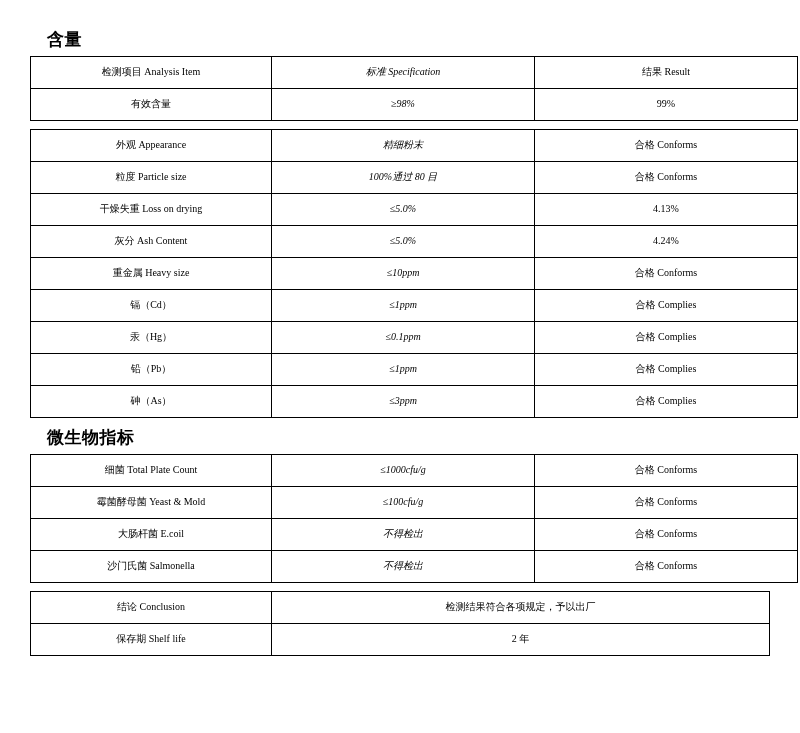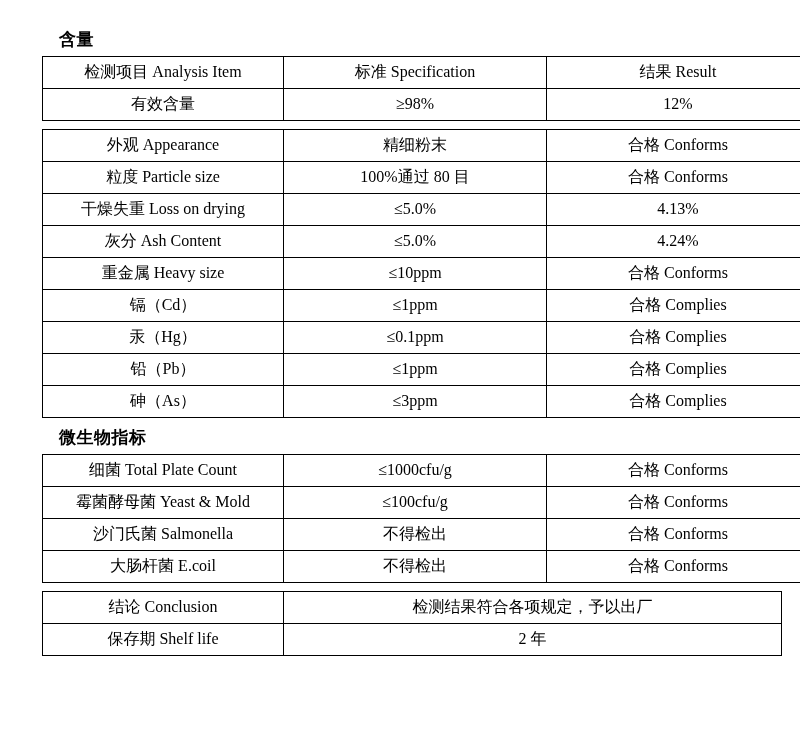--- a/index.html
+++ b/index.html
@@ -12,21 +12,21 @@
     background: #ffffff;
     font-family: "Liberation Serif", serif;
     color: #000000;
     -webkit-font-smoothing: antialiased;
   }
   .page {
     position: relative;
     width: 800px;
     height: 733px;
     box-sizing: border-box;
-    padding: 28px 30px 0 42px;
+    padding: 28px 30px 0 30px;
   }
   .section {
     margin-bottom: 0;
   }
   .section-title {
     font-size: 17px;
     font-weight: bold;
     line-height: 1.4;
     margin: 0 0 4px 17px;
     letter-spacing: 0.5px;
@@ -34,50 +34,50 @@
   table.spec {
     border-collapse: collapse;
     width: 740px;
     margin: 0 0 8px 0;
     table-layout: fixed;
   }
   table.spec td {
     border: 1px solid #000000;
     text-align: center;
     vertical-align: middle;
-    font-size: 16px;
+    font-size: 10px;
     height: 27px;
     padding: 2px 4px;
     line-height: 1.25;
     white-space: nowrap;
     overflow: hidden;
     margin-left: 36px;
   }
   .col-item { width: 232px; }
-  .col-spec { width: 254px; }
+  .col-spec { width: 254px; font-style: italic; }
   .col-result { width: 254px; }
 </style>
 </head>
 <body>
 
 <div class="page">
 
   <div class="section">
     <div class="section-title">含量</div>
     <table class="spec">
       <tbody>
         <tr>
           <td class="col-item">检测项目  Analysis Item</td>
           <td class="col-spec">标准   Specification</td>
           <td class="col-result">结果  Result</td>
         </tr>
         <tr>
           <td class="col-item">有效含量</td>
           <td class="col-spec">≥98%</td>
-          <td class="col-result">12%</td>
+          <td class="col-result">99%</td>
         </tr>
       </tbody>
     </table>
   </div>
 
   <div class="section">
     <table class="spec">
       <tbody>
         <tr>
           <td class="col-item">外观  Appearance</td>
@@ -136,26 +136,26 @@
           <td class="col-item">细菌  Total Plate Count</td>
           <td class="col-spec">≤1000cfu/g</td>
           <td class="col-result">合格 Conforms</td>
         </tr>
         <tr>
           <td class="col-item">霉菌酵母菌  Yeast &amp; Mold</td>
           <td class="col-spec">≤100cfu/g</td>
           <td class="col-result">合格 Conforms</td>
         </tr>
         <tr>
-          <td class="col-item">沙门氏菌   Salmonella</td>
+          <td class="col-item">大肠杆菌  E.coil</td>
           <td class="col-spec">不得检出</td>
           <td class="col-result">合格 Conforms</td>
         </tr>
         <tr>
-          <td class="col-item">大肠杆菌  E.coil</td>
+          <td class="col-item">沙门氏菌   Salmonella</td>
           <td class="col-spec">不得检出</td>
           <td class="col-result">合格 Conforms</td>
         </tr>
       </tbody>
     </table>
   </div>
 
   <div class="section">
     <table class="spec">
       <tbody>

